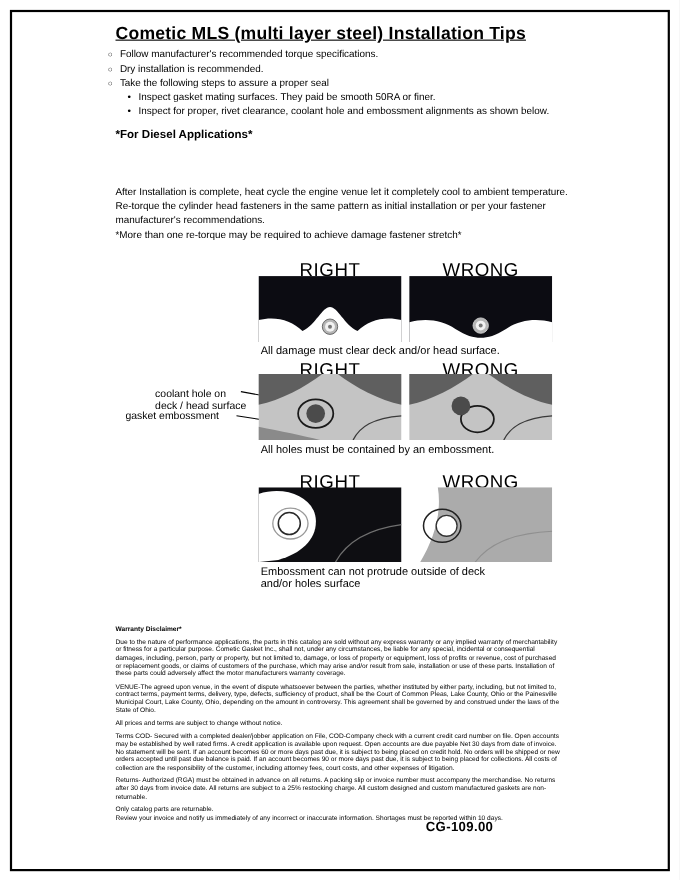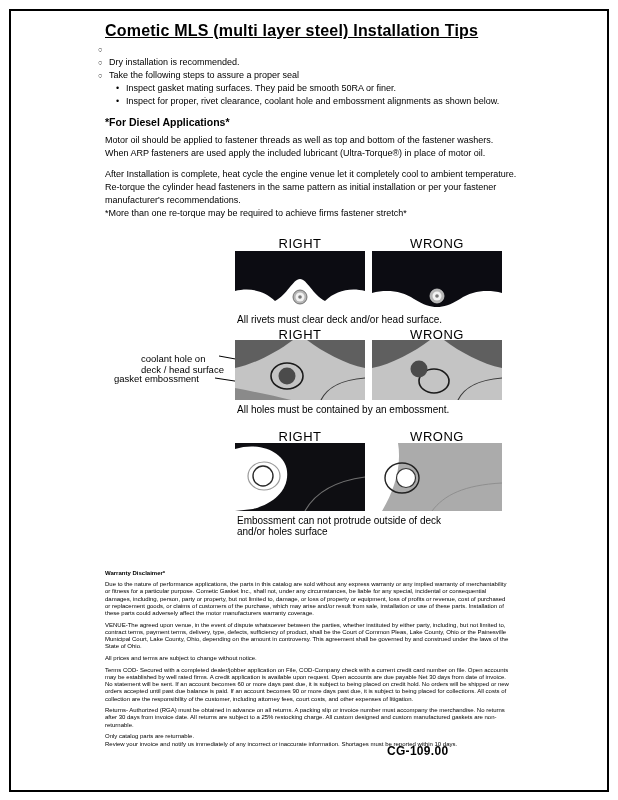--- a/index.html
+++ b/index.html
@@ -29,64 +29,64 @@
     letter-spacing: 0.2px;
   }
   .bullets { font-size: 9px; line-height: 13px; }
   .bullet-row { display: flex; align-items: baseline; }
   .bullet-row .marker { display: inline-block; width: 11px; font-size: 7.5px; flex: 0 0 11px; }
   .bullet-row.sub { margin-left: 18px; }
   .bullet-row.sub .marker { font-size: 9px; width: 10px; flex-basis: 10px; }
   .diesel-heading { font-size: 10.5px; font-weight: bold; }
   .body-text { font-size: 9px; line-height: 13px; }
   .note-text { font-size: 9px; }
-  .rw-label { font-size: 13px; width: 130px; text-align: center; letter-spacing: 0.5px; }
+  .rw-label { font-size: 17px; width: 130px; text-align: center; letter-spacing: 0.5px; }
   .caption { font-size: 10px; }
   .diagram-frame { line-height: 0; }
   .pointer-label { font-size: 9.5px; line-height: 11px; }
   .disclaimer { font-size: 6px; line-height: 7.2px; width: 404px; }
   .disclaimer .dh { font-weight: bold; margin: 0 0 4px 0; }
   .disclaimer p { margin: 0 0 4.5px 0; }
   .disclaimer p.tight { margin-bottom: 0; }
   .footer-code { font-size: 12px; letter-spacing: 0.3px; }
 </style>
 </head>
 <body>
 
 <div class="page">
   <div class="page-border"></div>
 
   <h1 class="abs title" style="left:105px; top:22px;">Cometic MLS (multi layer steel) Installation Tips</h1>
 
   <div class="abs bullets" style="left:98px; top:43px; width:420px;">
     <div class="bullet-row">
       <span class="marker">○</span>
+      <span>Follow manufacturer's recommended torque specifications.</span>
     </div>
     <div class="bullet-row">
       <span class="marker">○</span>
       <span>Dry installation is recommended.</span>
     </div>
     <div class="bullet-row">
       <span class="marker">○</span>
       <span>Take the following steps to assure a proper seal</span>
     </div>
     <div class="bullet-row sub">
       <span class="marker">•</span>
       <span>Inspect gasket mating surfaces.  They paid be smooth 50RA or finer.</span>
     </div>
     <div class="bullet-row sub">
       <span class="marker">•</span>
       <span>Inspect for proper, rivet clearance, coolant hole and embossment alignments as shown below.</span>
     </div>
   </div>
 
   <div class="abs diesel-heading" style="left:105px; top:116px;">*For Diesel Applications*</div>
-  <div class="abs body-text" style="left:105px; top:134px; width:412px;">Motor oil should be applied to fastener threads as well as top and bottom of the fastener washers. When ARP fasteners are used apply the included lubricant (Ultra-Torque®) in place of motor oil.</div>
   <div class="abs body-text" style="left:105px; top:168px; width:412px;">After Installation is complete, heat cycle the engine venue let it completely cool to ambient temperature. Re-torque the cylinder head fasteners in the same pattern as initial installation or per your fastener manufacturer's recommendations.</div>
-  <div class="abs note-text" style="left:105px; top:208px; width:420px;">*More than one re-torque may be required to achieve firms fastener stretch*</div>
+  <div class="abs note-text" style="left:105px; top:208px; width:420px;">*More than one re-torque may be required to achieve damage fastener stretch*</div>
 
   <div class="abs rw-label" style="left:235px; top:236px;">RIGHT</div>
   <div class="abs rw-label" style="left:372px; top:236px;">WRONG</div>
 
   <div class="abs diagram-frame" style="left:235px; top:251px;">
     <svg width="130" height="60" viewBox="0 0 130 60">
       <rect width="130" height="60" fill="#0c0c12"></rect>
       <path d="M0,60 L0,40 C15,36 30,40 40,50 C52,44 58,28 65,28 C72,28 78,44 90,50 C100,40 115,36 130,40 L130,60 Z" fill="#ffffff"></path>
       <circle cx="65" cy="46" r="7" fill="#b5b5b5" stroke="#5a5a5a" stroke-width="0.8"></circle>
       <circle cx="65" cy="46" r="4.5" fill="#f2f2f2"></circle>
@@ -95,21 +95,21 @@
   </div>
   <div class="abs diagram-frame" style="left:372px; top:251px;">
     <svg width="130" height="60" viewBox="0 0 130 60">
       <rect width="130" height="60" fill="#0c0c12"></rect>
       <path d="M0,60 L0,42 C15,38 30,40 42,48 C52,54 58,56 65,56 C72,56 78,54 88,48 C100,40 115,38 130,42 L130,60 Z" fill="#ffffff"></path>
       <circle cx="65" cy="45" r="7" fill="#b5b5b5" stroke="#d0d0d0" stroke-width="0.8"></circle>
       <circle cx="65" cy="45" r="4.5" fill="#f2f2f2"></circle>
       <circle cx="65" cy="45" r="1.8" fill="#777"></circle>
     </svg>
   </div>
-  <div class="abs caption" style="left:237px; top:314px;">All rivets must clear deck and/or head surface.</div>
+  <div class="abs caption" style="left:237px; top:314px;">All damage must clear deck and/or head surface.</div>
 
   <div class="abs rw-label" style="left:235px; top:327px;">RIGHT</div>
   <div class="abs rw-label" style="left:372px; top:327px;">WRONG</div>
 
   <div class="abs pointer-label" style="left:141px; top:341px;margin-top:12px;">
     <div>coolant hole on</div>
     <div>deck / head surface</div>
   </div>
   <div class="abs pointer-label" style="left:114px; top:373px;">gasket embossment</div>
 

